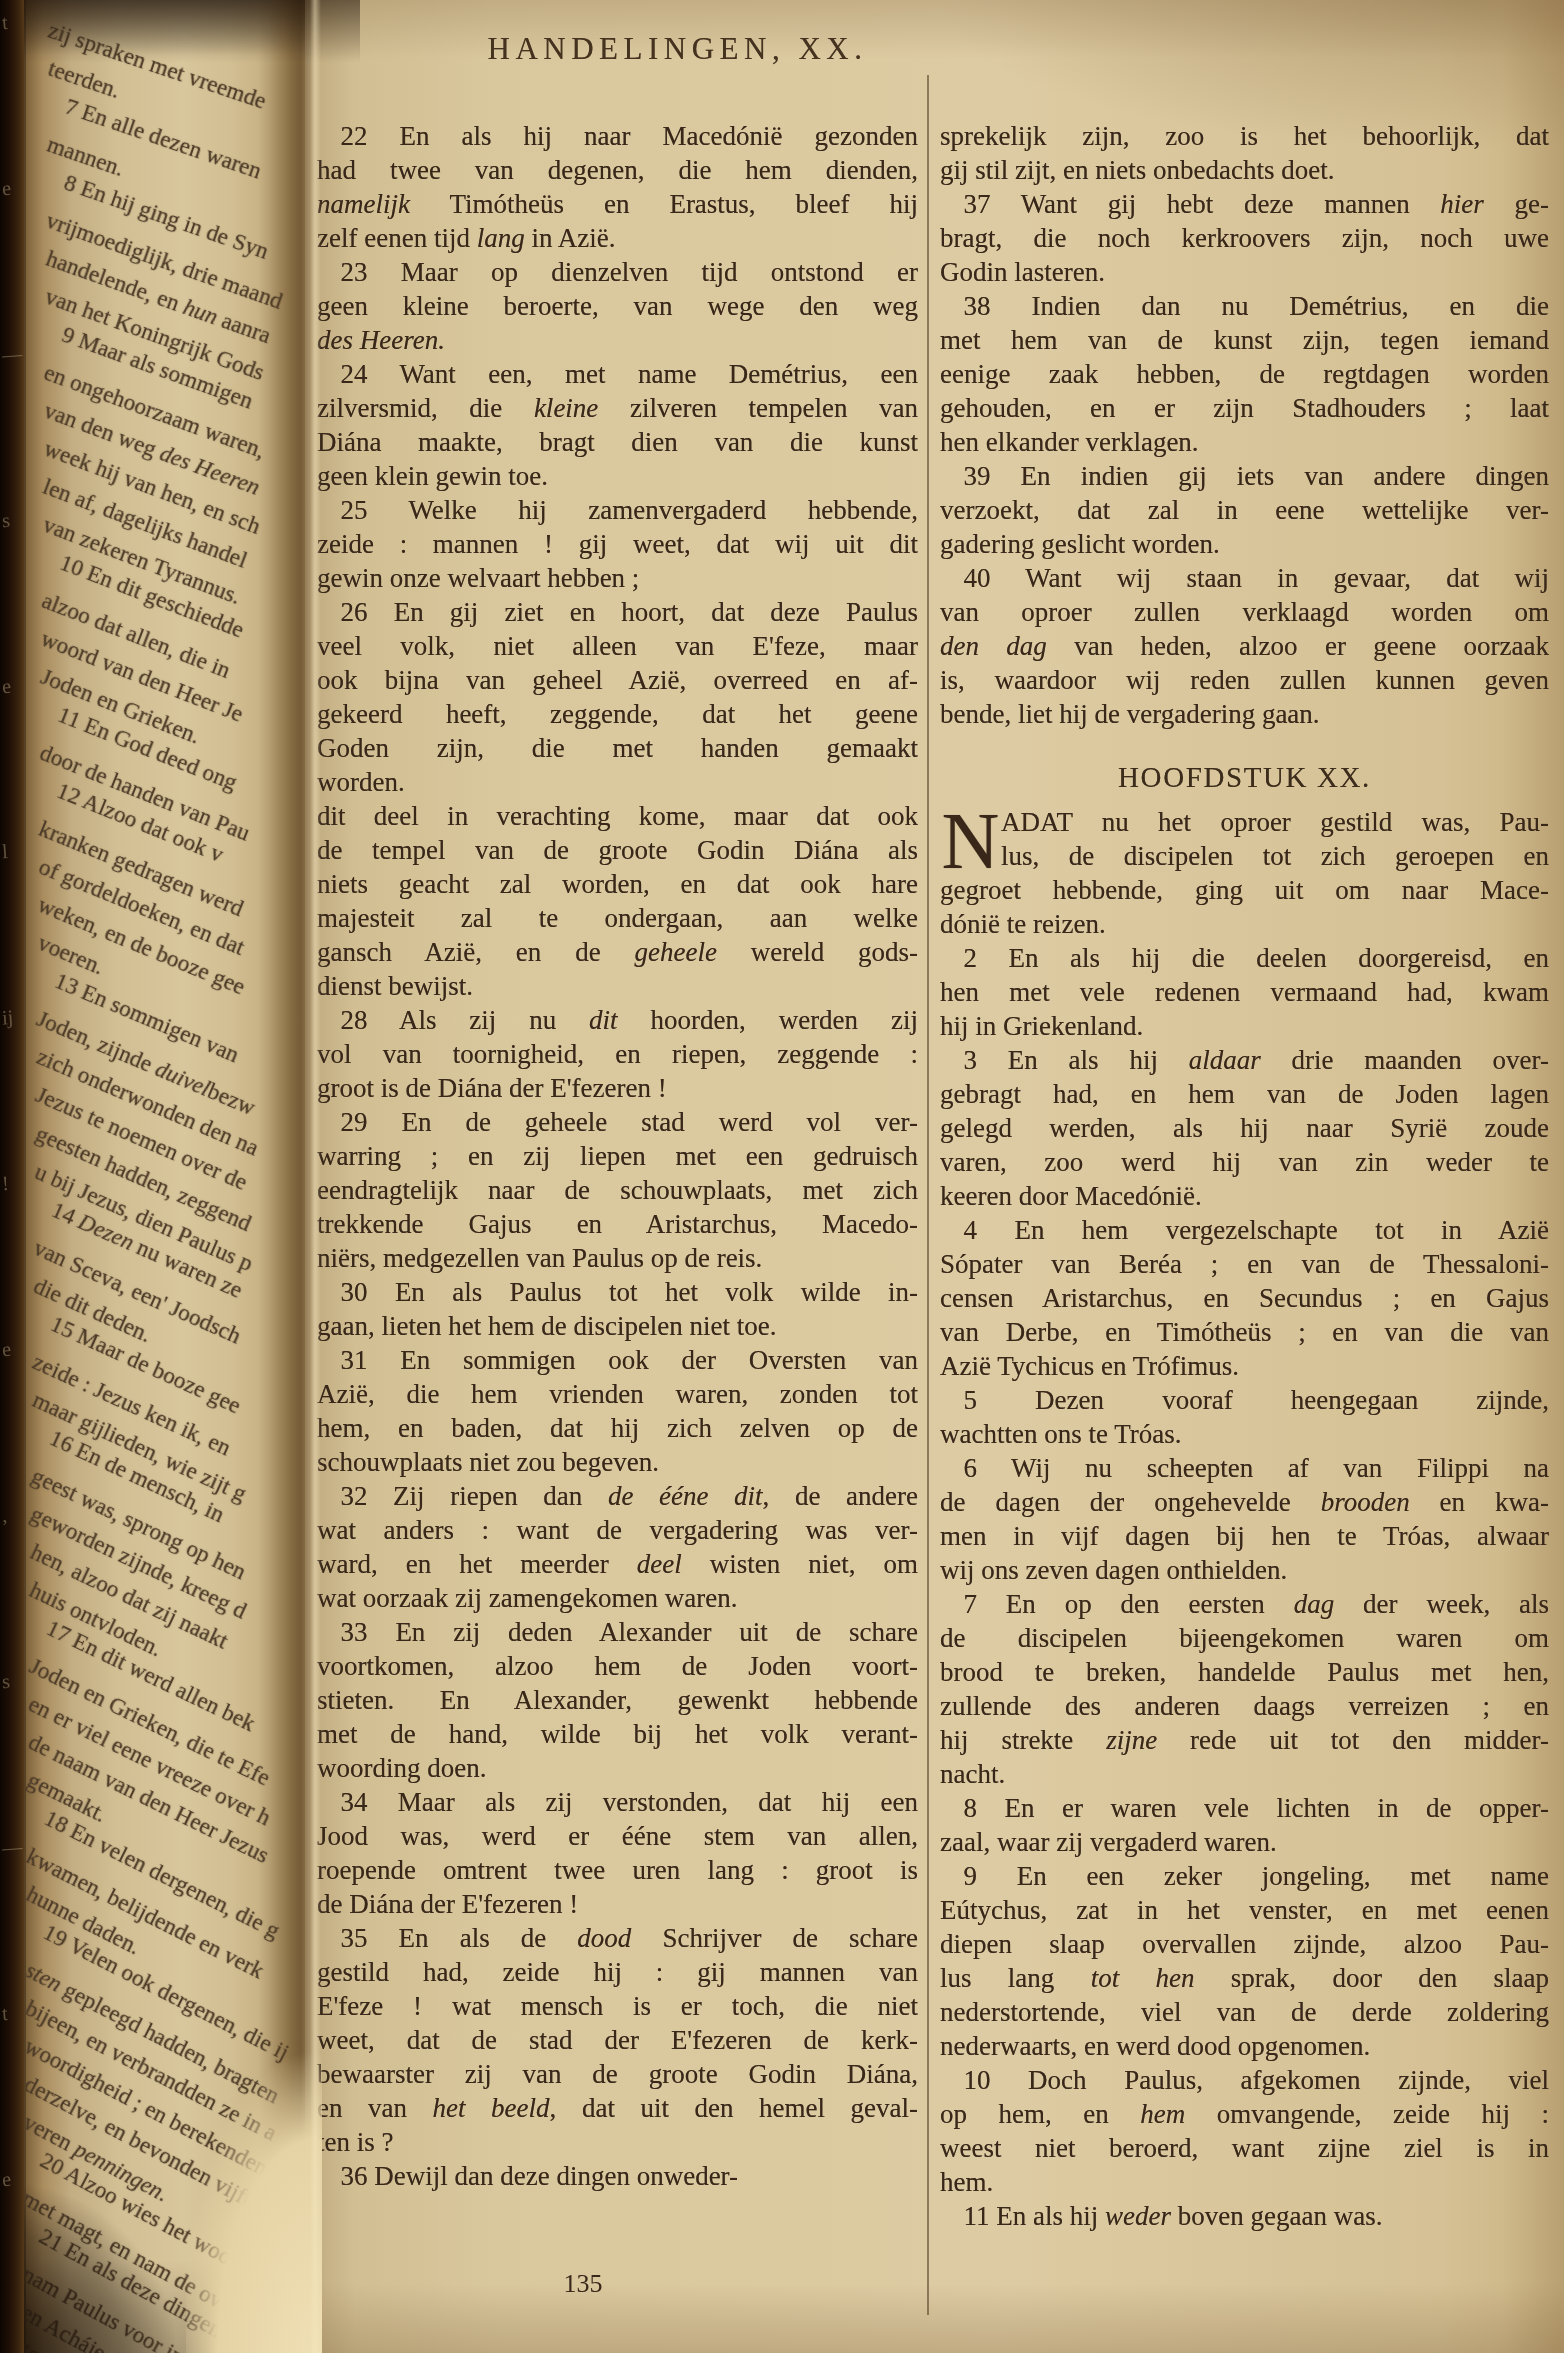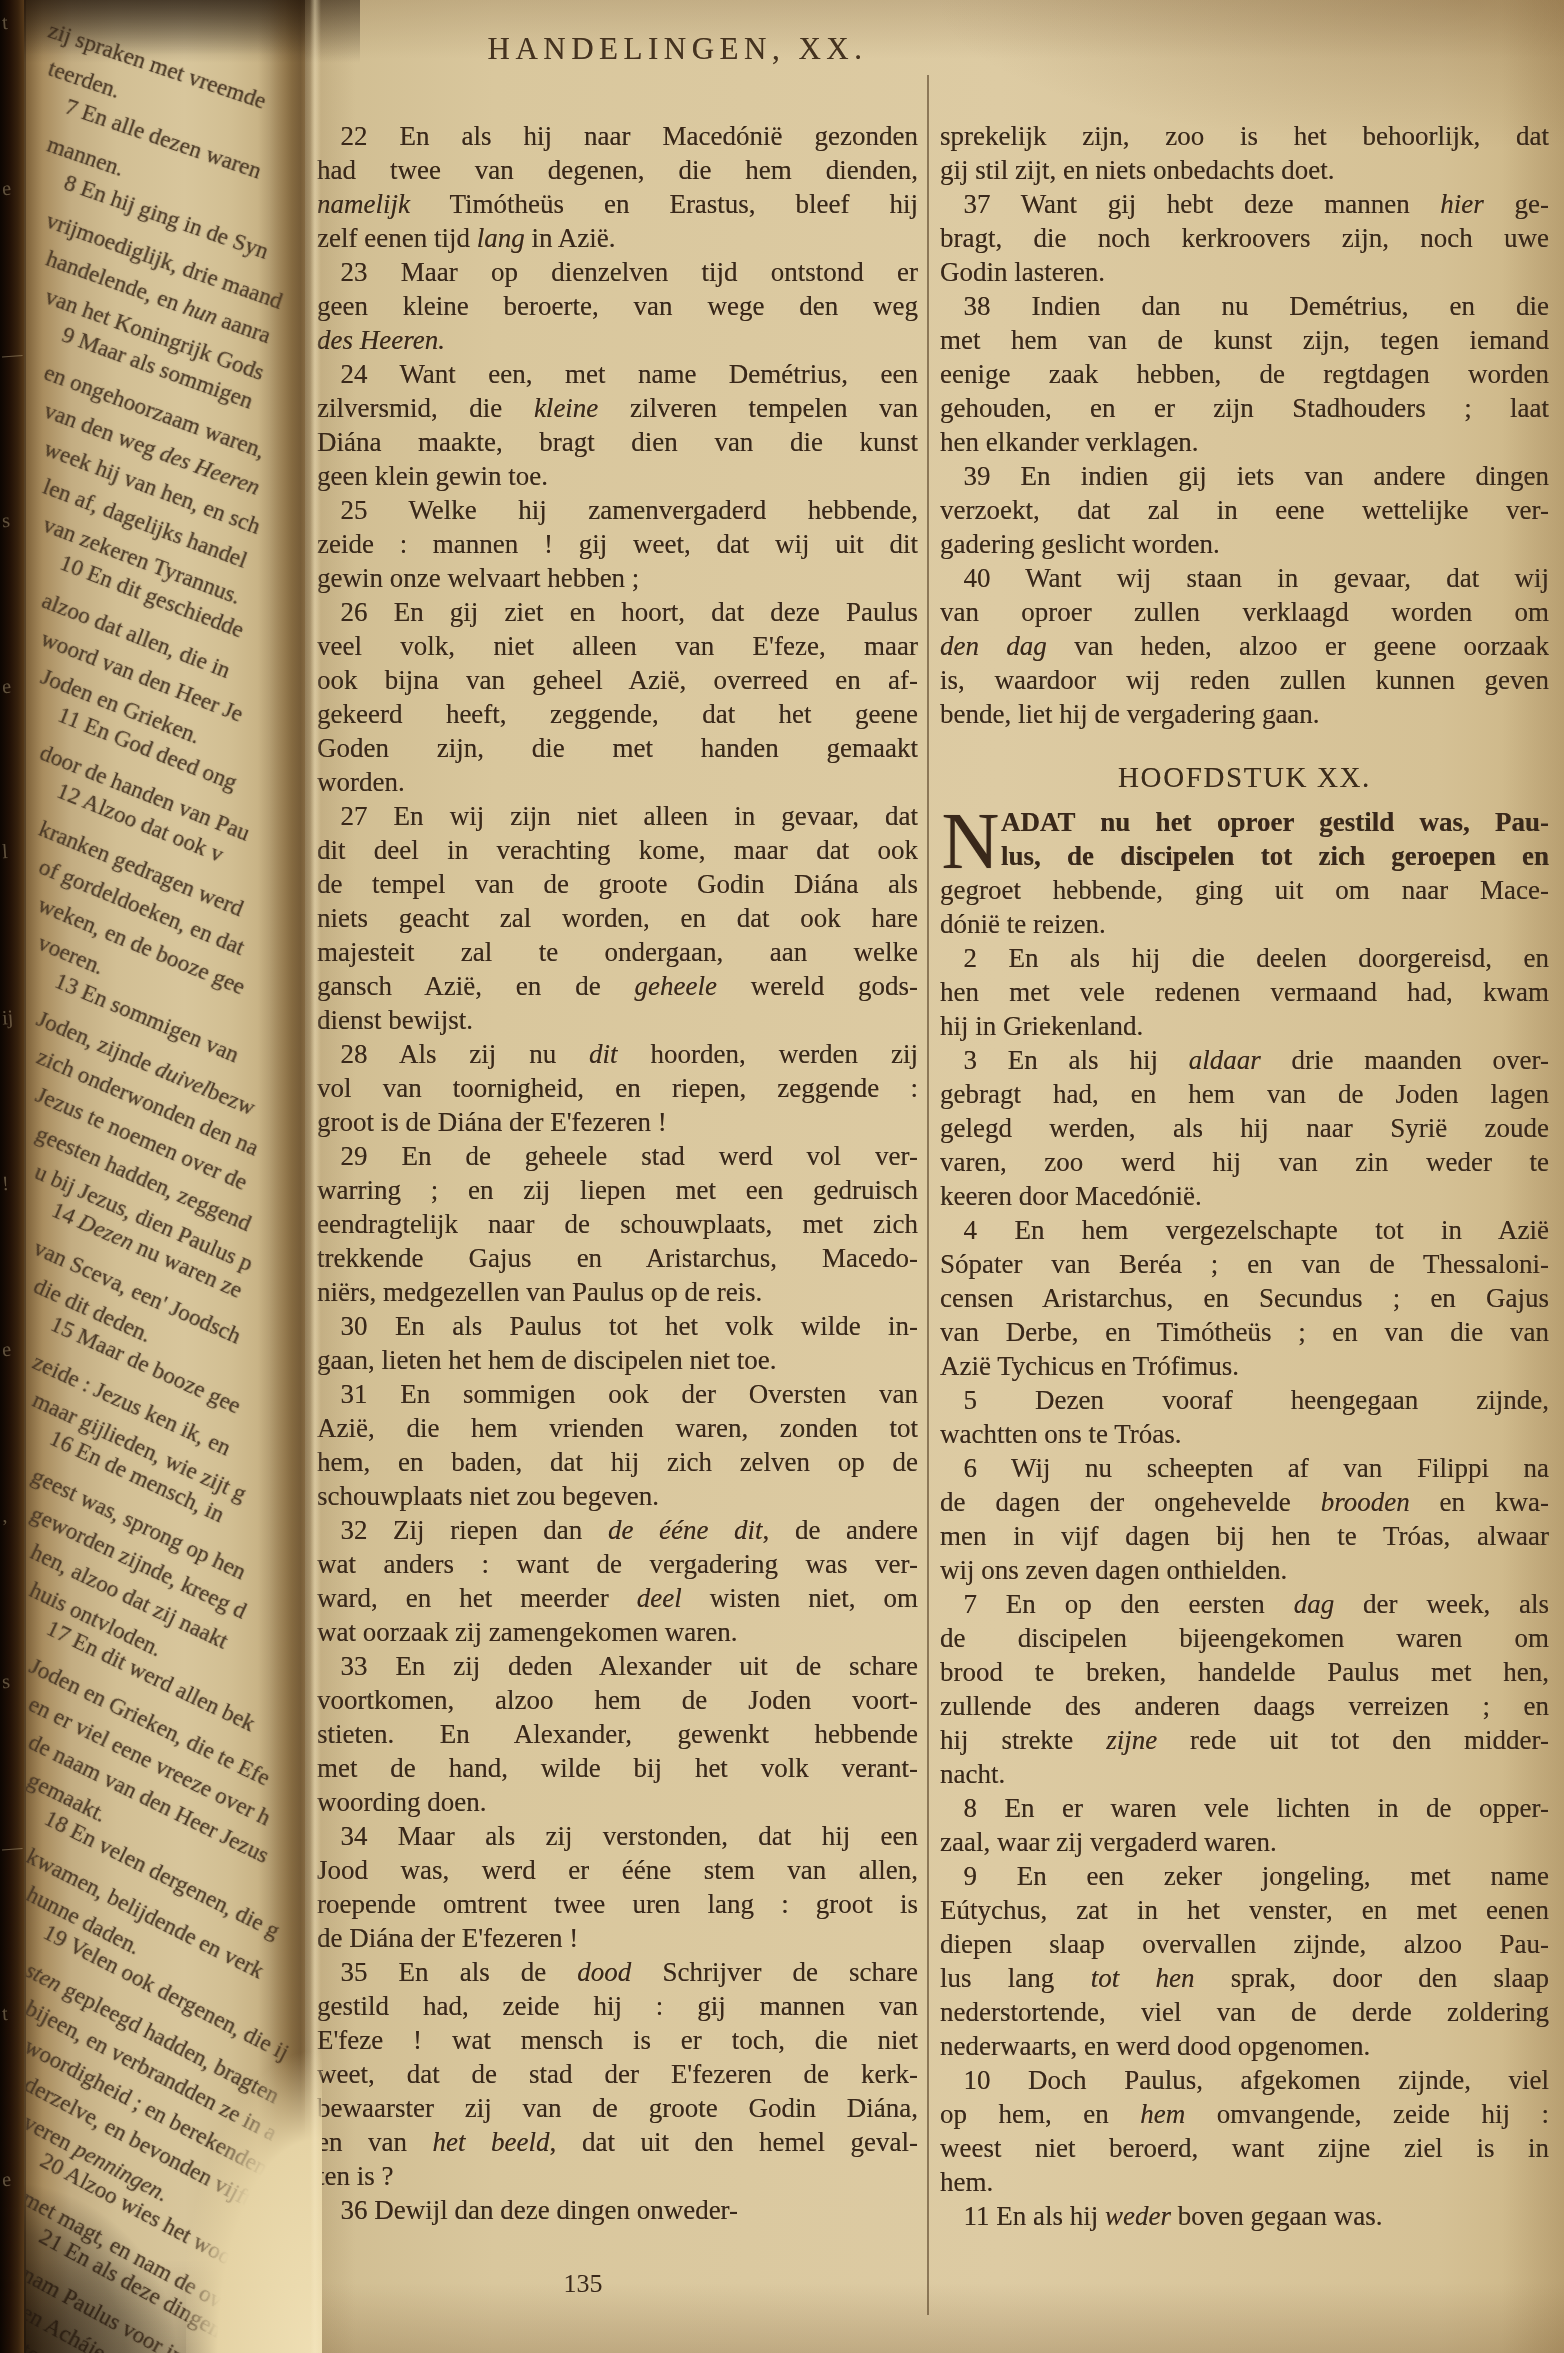--- a/index.html
+++ b/index.html
@@ -79,21 +79,21 @@
   }
   .line.end{text-align-last:left;}
   .line.indent{text-indent:23.5px;}
   .line em{font-style:italic;}
   .chapter-heading{
     height:38px;line-height:38px;margin:27px 0 9.4px 0;text-align:center;
     font-size:29px;letter-spacing:1.6px;color:#3c2c1b;
     text-shadow:0 0 0.5px rgba(60,44,27,.6);
   }
   .dropcap-wrap{position:relative;}
-  .dropcap-wrap .line{padding-left:61px;font-weight:bold;}
+  .dropcap-wrap .line{padding-left:61px;}
   .dropcap{
     position:absolute;left:1.6px;top:3.1px;font-size:80px;line-height:67px;color:#39281a;
     text-shadow:0 0 0.8px rgba(57,40,26,.6);
   }
   .pagenum{position:absolute;left:200px;top:2269px;width:156px;text-align:center;font-size:26px;color:#39281a;}
 </style>
 </head>
 <body>
 
 <div>
@@ -199,21 +199,20 @@
         <div class="line end">geen klein gewin toe.</div>
         <div class="line indent">25 Welke hij zamenvergaderd hebbende,</div>
         <div class="line">zeide : mannen ! gij weet, dat wij uit dit</div>
         <div class="line end">gewin onze welvaart hebben ;</div>
         <div class="line indent">26 En gij ziet en hoort, dat deze Paulus</div>
         <div class="line">veel volk, niet alleen van E'feze, maar</div>
         <div class="line">ook bijna van geheel Azië, overreed en af-</div>
         <div class="line">gekeerd heeft, zeggende, dat het geene</div>
         <div class="line">Goden zijn, die met handen gemaakt</div>
         <div class="line end">worden.</div>
-        <div class="line indent">27 En wij zijn niet alleen in gevaar, dat</div>
         <div class="line">dit deel in verachting kome, maar dat ook</div>
         <div class="line">de tempel van de groote Godin Diána als</div>
         <div class="line">niets geacht zal worden, en dat ook hare</div>
         <div class="line">majesteit zal te ondergaan, aan welke</div>
         <div class="line">gansch Azië, en de <em>geheele</em> wereld gods-</div>
         <div class="line end">dienst bewijst.</div>
         <div class="line indent">28 Als zij nu <em>dit</em> hoorden, werden zij</div>
         <div class="line">vol van toornigheid, en riepen, zeggende :</div>
         <div class="line end">groot is de Diána der E'fezeren !</div>
         <div class="line indent">29 En de geheele stad werd vol ver-</div>

